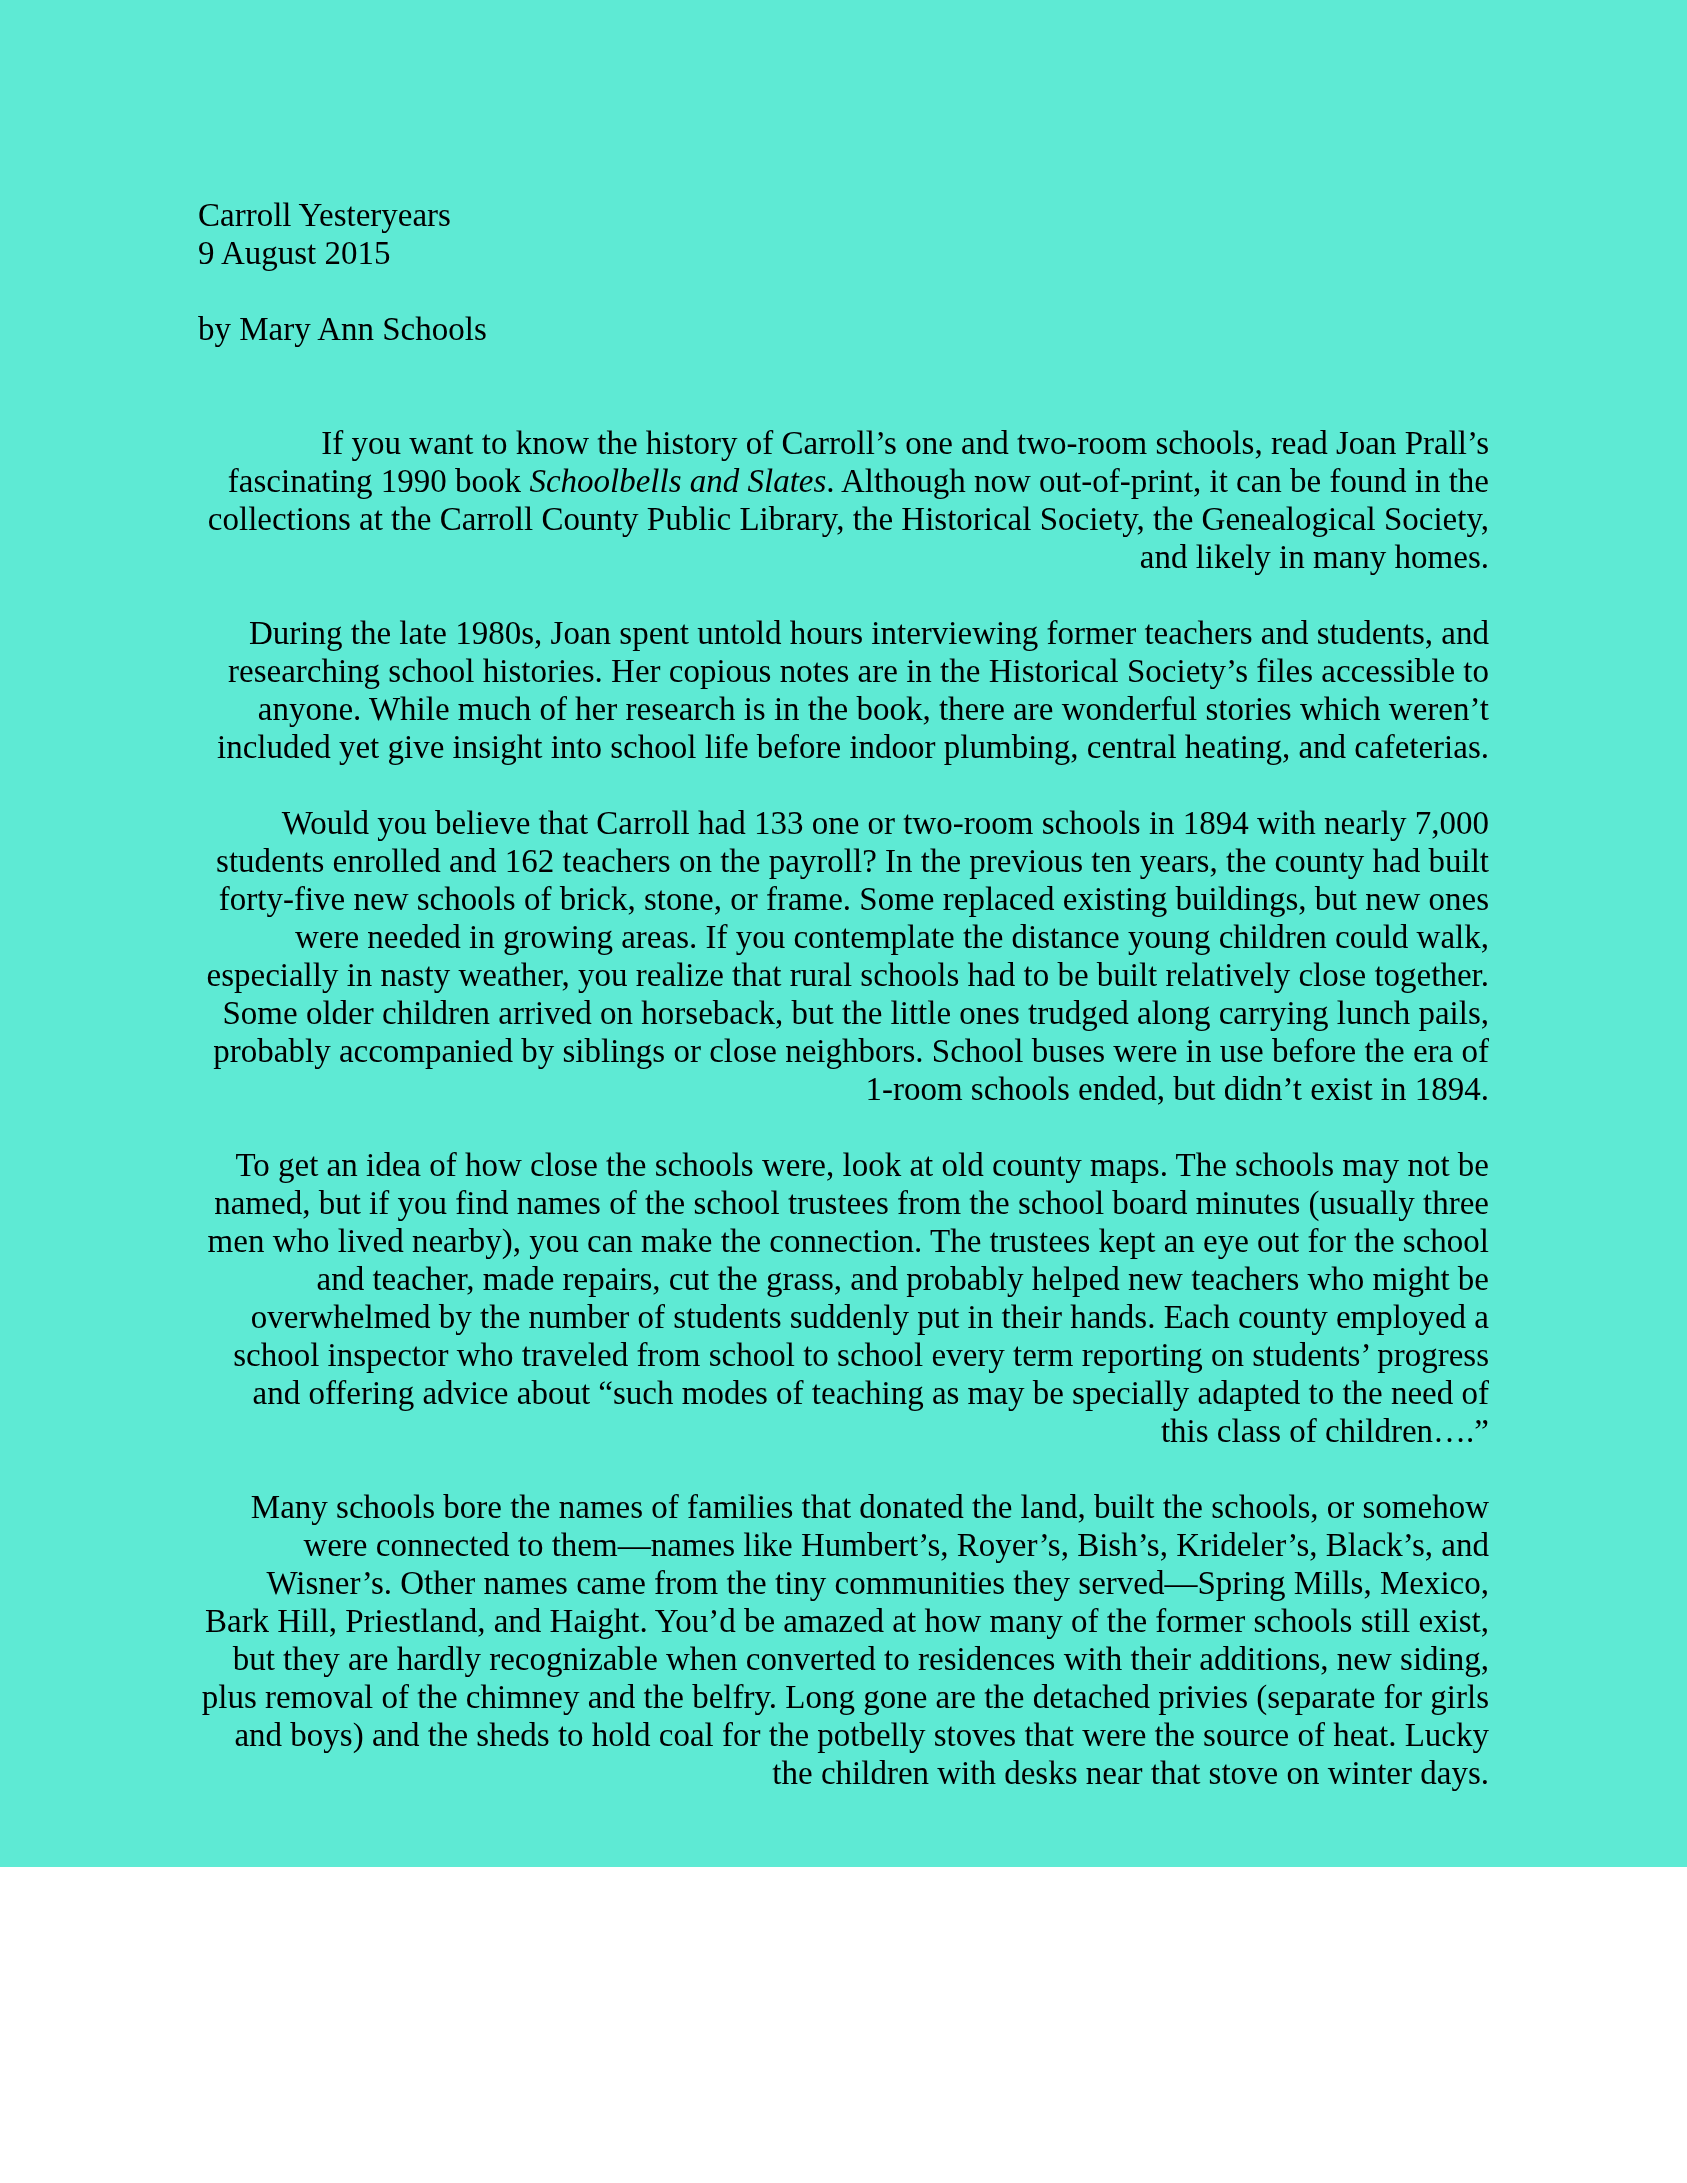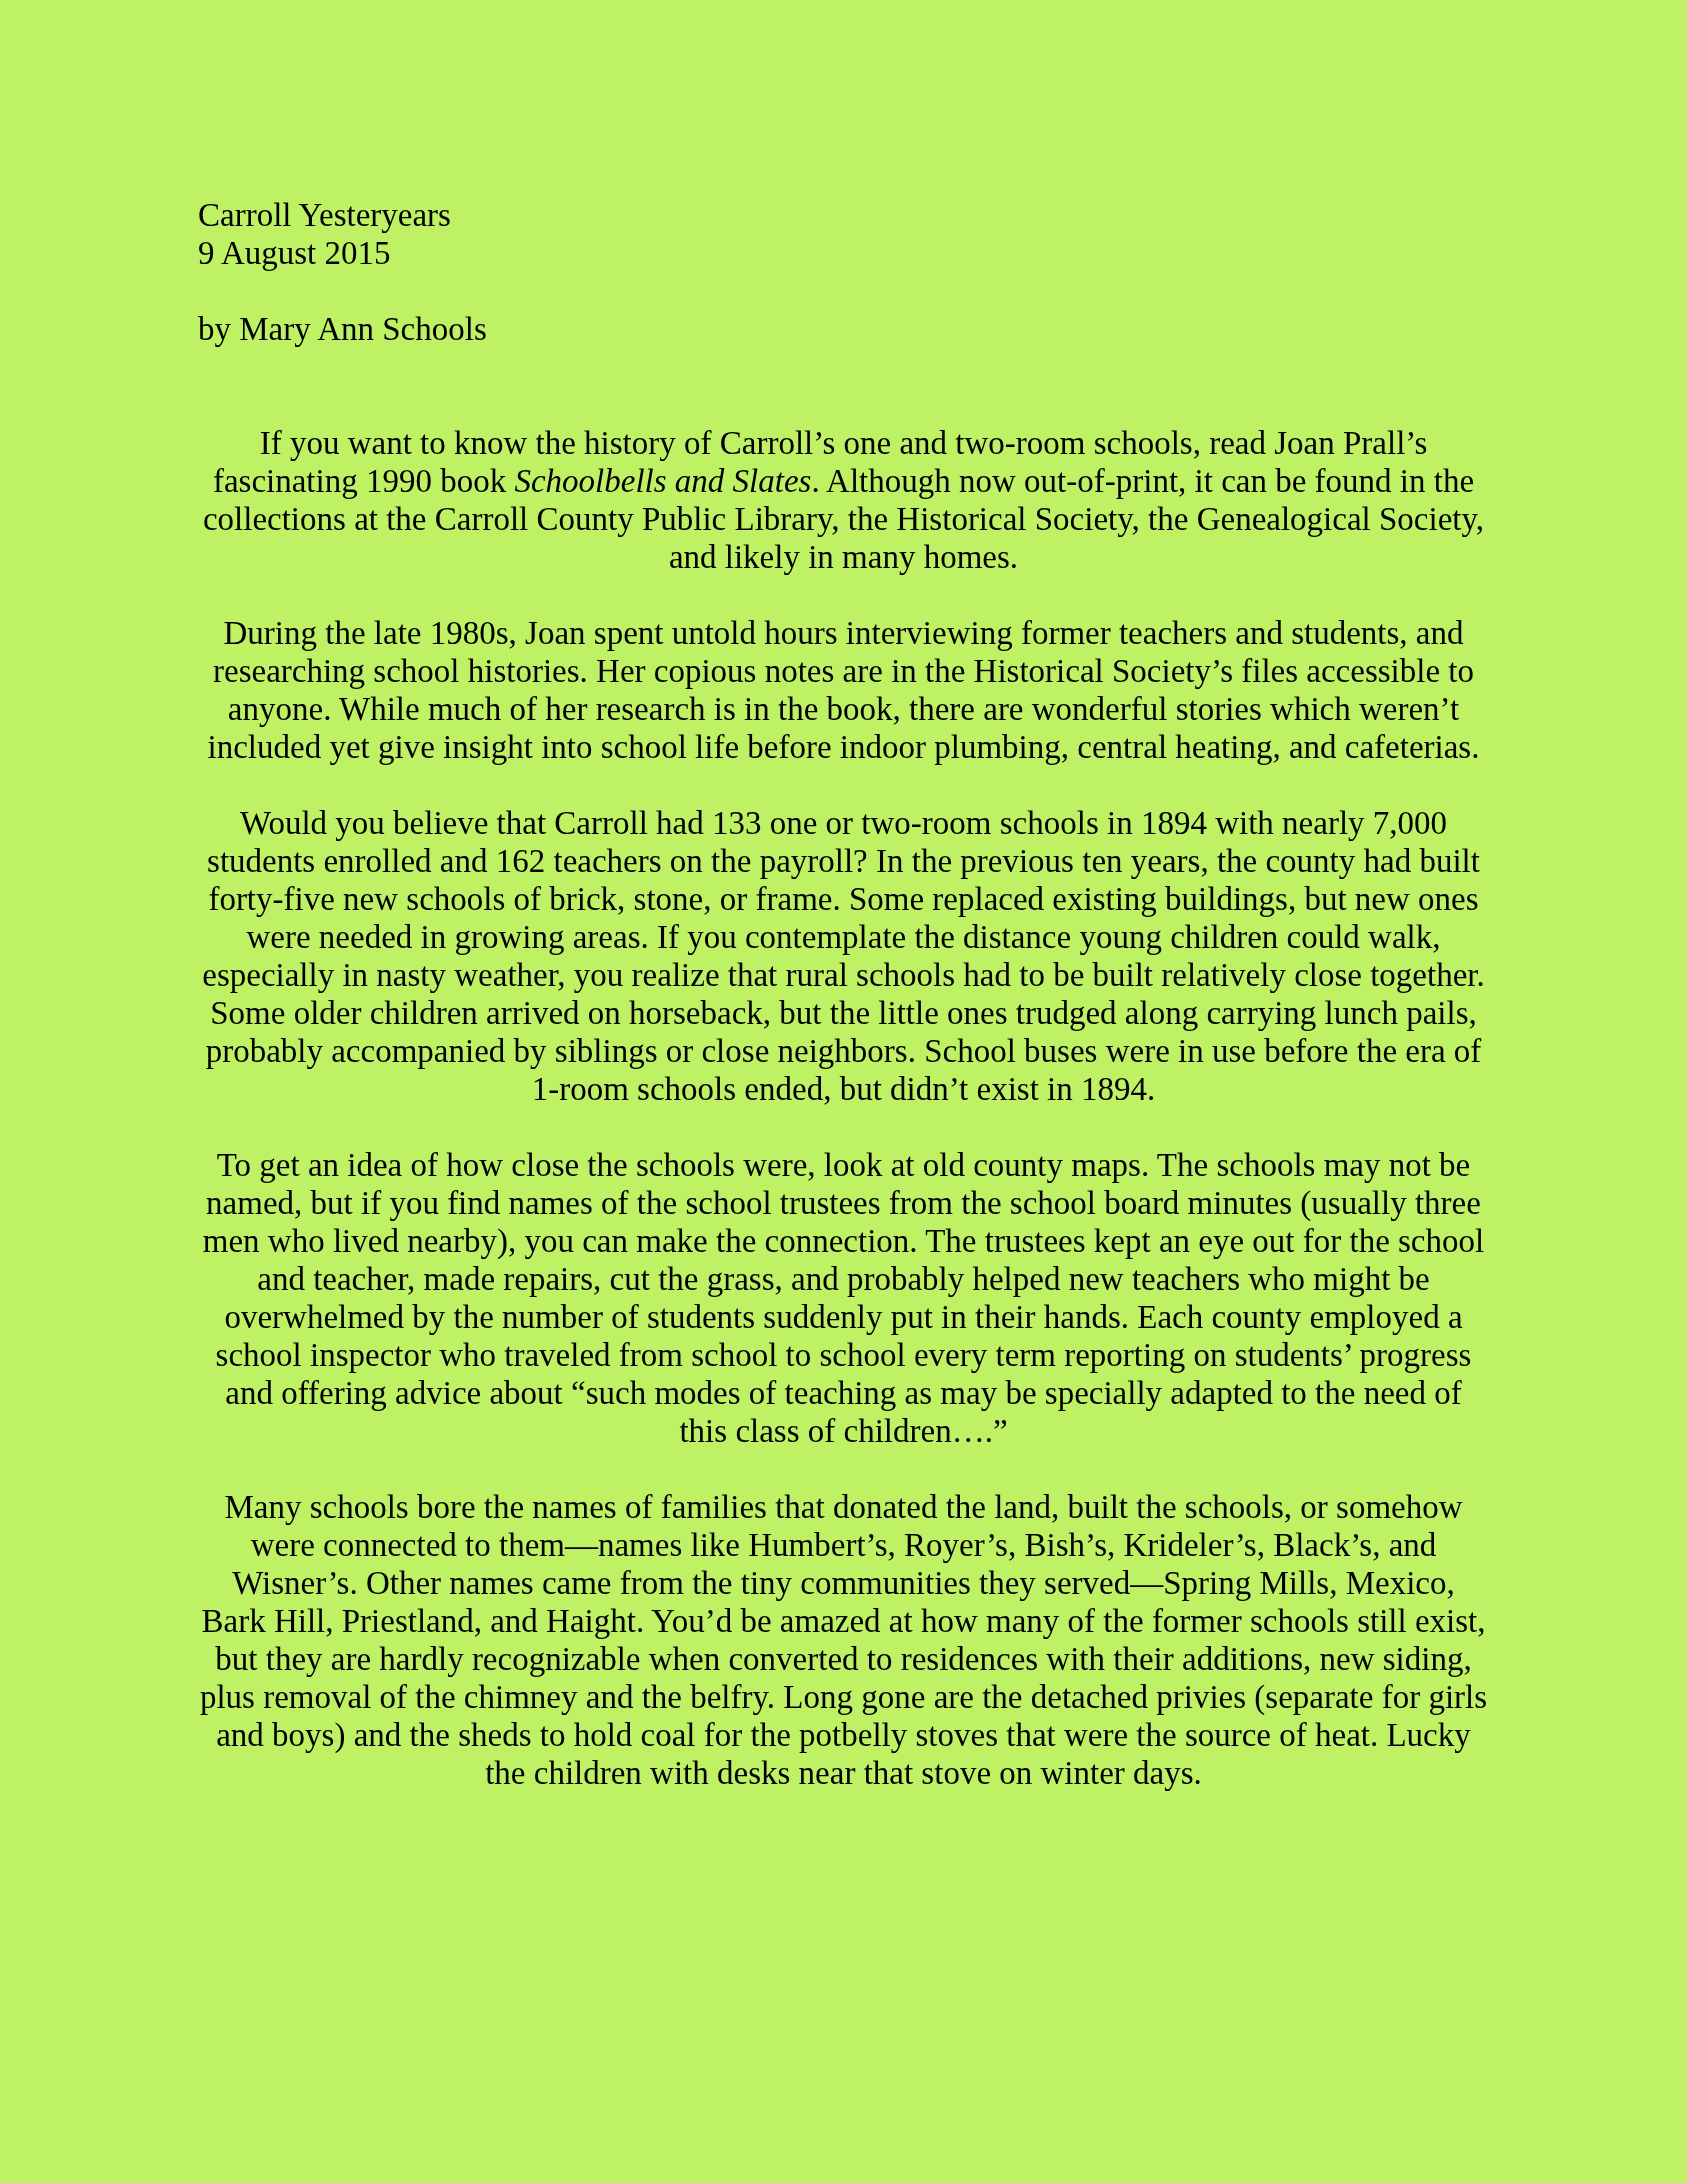--- a/index.html
+++ b/index.html
@@ -1,32 +1,32 @@
 <!DOCTYPE html>
 <html style="font-size:11.2px"><head>
 <meta charset="utf-8">
 <style>
   * { margin: 0; padding: 0; box-sizing: border-box; }
   html, body { background: #ffffff; }
   .page {
     position: relative;
     width: 1687px;
-    height: 2183px;
-    background: #bef264;
+    height: 1867px;
+    background: #5eead4;
     color: #000000;
     font-family: "Liberation Serif", "DejaVu Serif", serif;
     font-size: 33px;
     line-height: 38px;
     padding: 196px 198px 0 198px;
     overflow: hidden;
   }
   .hline { white-space: pre-wrap; }
   .blank-line { height: 38px; }
   .blank-line-double { height: 76px; }
-  .para { margin-bottom: 38px; text-align: center; }
+  .para { margin-bottom: 38px; text-align: right; }
   .italic { font-style: italic; }
 </style>
 </head>
 <body>
 
 <div class="page">
 
   <div class="header">
     <div class="hline">Carroll Yesteryears</div>
     <div class="hline">9 August 2015</div>

